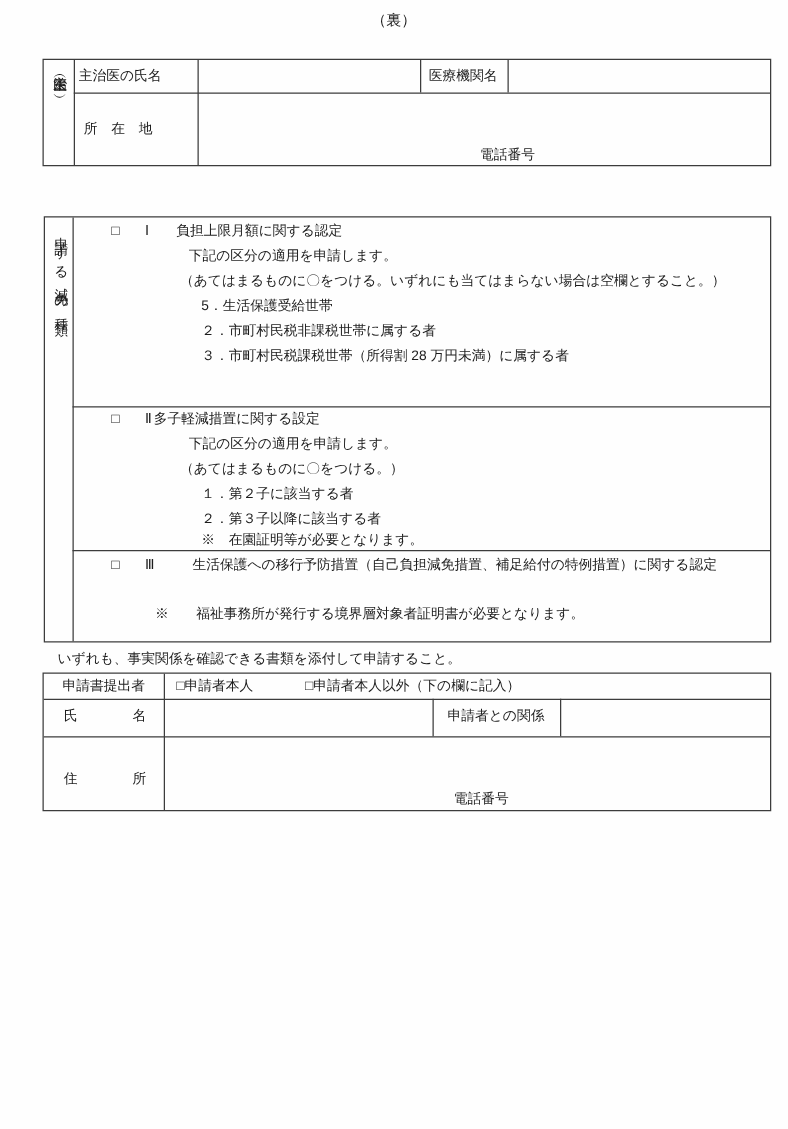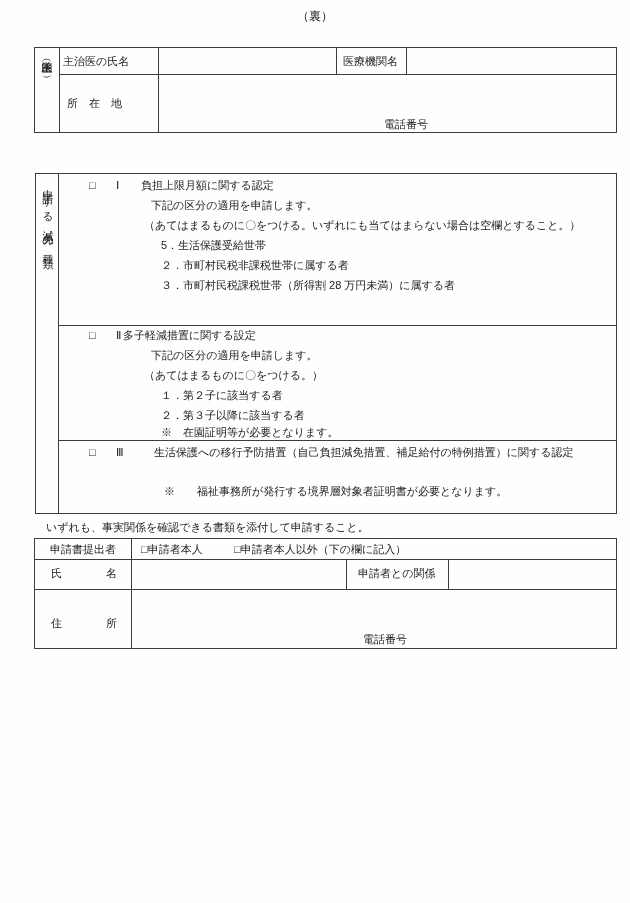--- a/index.html
+++ b/index.html
@@ -63,35 +63,35 @@
     <div class="txt" style="left:87px;top:154px;">多子軽減措置に関する設定</div>
     <div class="txt" style="left:115px;top:174px;">下記の区分の適用を申請します。</div>
     <div class="txt" style="left:108px;top:194px;">（あてはまるものに〇をつける。）</div>
     <div class="txt" style="left:125px;top:214px;">１．第２子に該当する者</div>
     <div class="txt" style="left:125px;top:234px;">２．第３子以降に該当する者</div>
     <div class="txt" style="left:125px;top:251px;">※　在園証明等が必要となります。</div>
 
     <div class="txt" style="left:53px;top:271px;">□</div>
     <div class="txt" style="left:80px;top:271px;">Ⅲ</div>
     <div class="txt" style="left:118px;top:271px;">生活保護への移行予防措置（自己負担減免措置、補足給付の特例措置）に関する認定</div>
-    <div class="txt" style="left:88px;top:310px;margin-left:40px;">※　　福祉事務所が発行する境界層対象者証明書が必要となります。</div>
+    <div class="txt" style="left:88px;top:310px;">※　　福祉事務所が発行する境界層対象者証明書が必要となります。</div>
   </div>
 
   <div class="txt" style="left:46px;top:520px;">いずれも、事実関係を確認できる書類を添付して申請すること。</div>
 
   <div class="tbl" style="left:34px;top:538px;width:581px;height:109px;text-align:center;">
     <div class="vline" style="left:96px;top:0;height:109px;"></div>
     <div class="hline" style="left:0;top:20px;width:581px;"></div>
     <div class="hline" style="left:0;top:50px;width:581px;"></div>
     <div class="vline" style="left:311px;top:20px;height:30px;"></div>
     <div class="vline" style="left:413px;top:20px;height:30px;"></div>
 
     <div class="txt" style="left:15px;top:3px;">申請書提出者</div>
     <div class="txt" style="left:106px;top:3px;">□申請者本人</div>
-    <div class="txt" style="left:199px;top:3px;">□申請者本人以外（下の欄に記入）</div>
+    <div class="txt" style="left:209px;top:3px;">□申請者本人以外（下の欄に記入）</div>
 
     <div class="txt" style="left:16px;top:27px;">氏　　　　名</div>
     <div class="blank" style="left:97px;top:21px;width:213px;height:28px;"></div>
     <div class="txt" style="left:323px;top:27px;">申請者との関係</div>
     <div class="blank" style="left:414px;top:21px;width:166px;height:28px;"></div>
 
     <div class="txt" style="left:16px;top:77px;">住　　　　所</div>
     <div class="blank" style="left:97px;top:51px;width:483px;height:57px;"></div>
     <div class="txt" style="left:328px;top:93px;">電話番号</div>
   </div>

